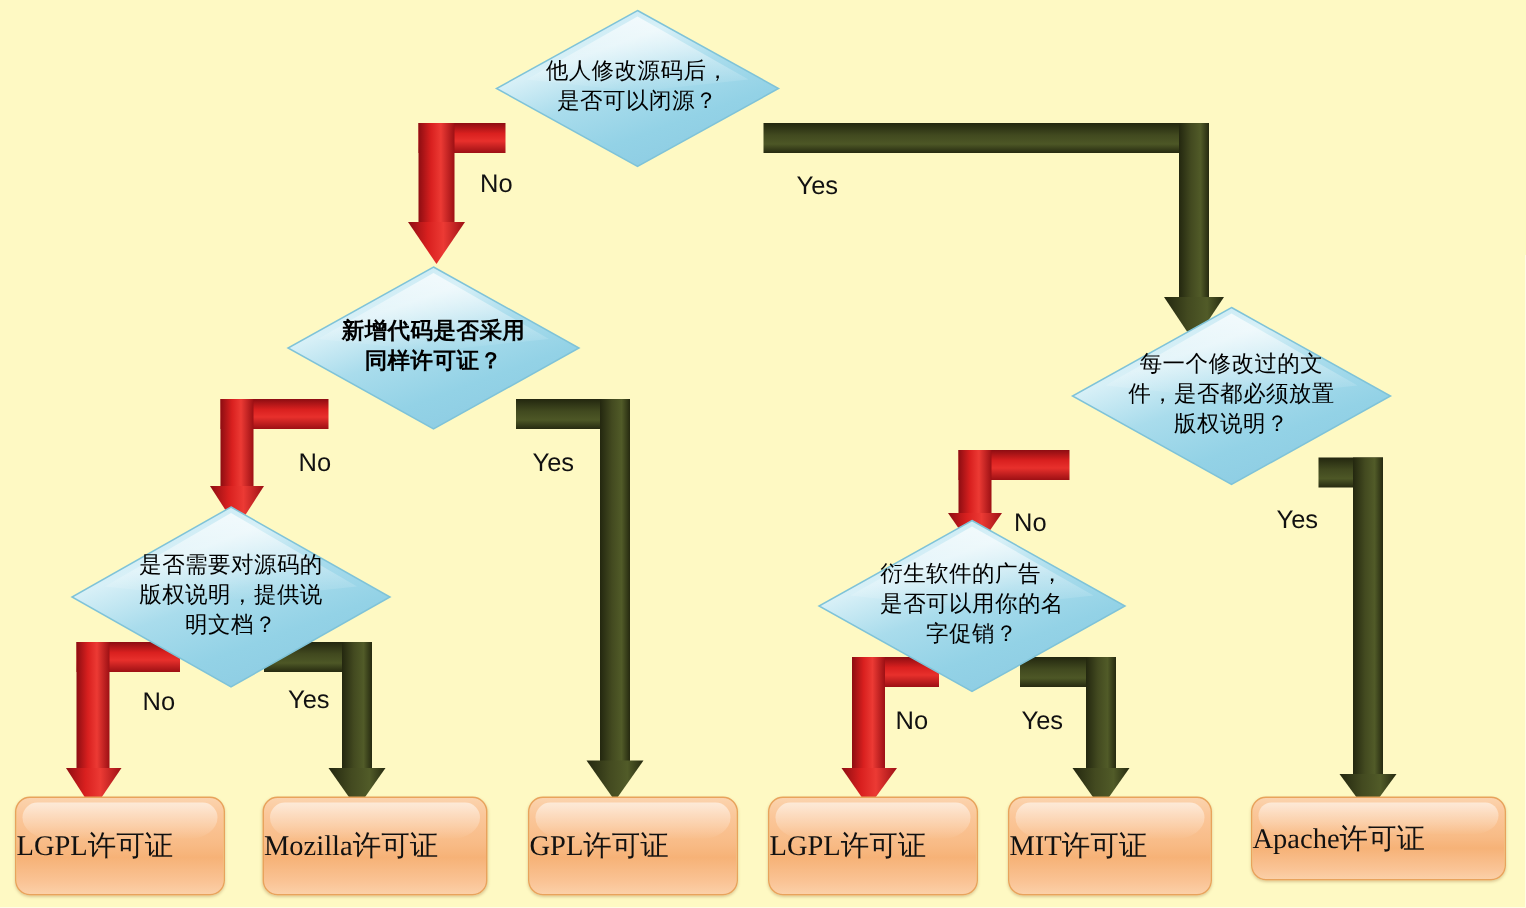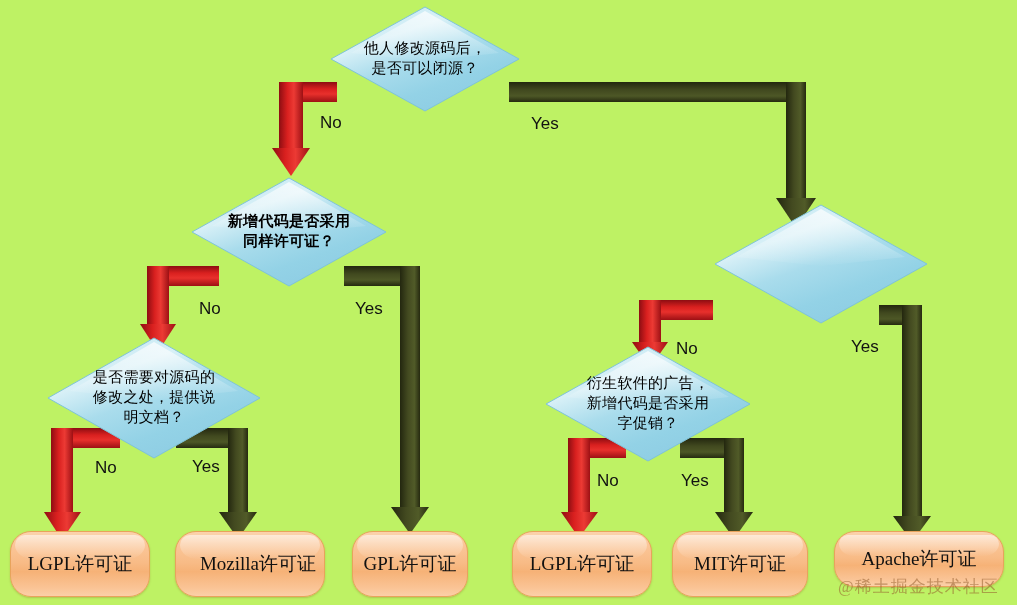--- a/index.html
+++ b/index.html
@@ -8,21 +8,21 @@
     padding: 0;
     background: #ffffff;
   }
   body {
     font-family: "Liberation Sans", "DejaVu Sans", sans-serif;
   }
   #canvas {
     position: relative;
     width: 1017px;
     height: 605px;
-    background: #bef264;
+    background: #fef9c3;
     overflow: hidden;
   }
   #flow-svg {
     position: absolute;
     left: 0;
     top: 0;
     width: 1017px;
     height: 605px;
   }
 
@@ -49,25 +49,25 @@
     letter-spacing: 0.3px;
     white-space: pre-line;
     font-family: "Liberation Serif", "DejaVu Serif", serif;
     padding: 0 6px;
   }
 
   
   .result-box {
     position: absolute;
     box-sizing: border-box;
-    border-radius: 21px;
+    border-radius: 10px;
     border: 1px solid #e8a35c;
     display: flex;
     align-items: center;
-    justify-content: center;
+    justify-content: flex-start;
     background:
       linear-gradient(to bottom,
         #fbd3ad 0%,
         #fbc79a 18%,
         #f8bb86 48%,
         #f6b277 62%,
         #fac496 88%,
         #fbd0a8 100%);
     box-shadow: 0 1px 2px rgba(140,90,40,0.30);
     font-size: 19px;
@@ -228,67 +228,69 @@
     </svg>
     <div class="dtext">新增代码是否采用
 同样许可证？</div>
   </div>
 
   <div class="diamond" style="left:713px; top:203px; width:216px; height:122px;">
     <svg class="dshape" viewBox="0 0 216 122" preserveAspectRatio="none" xmlns="http://www.w3.org/2000/svg">
       <path d="M108 2 L214 61 L108 120 L2 61 Z" fill="url(#diamondGrad)" stroke="#7fc3d8" stroke-width="1"></path>
       <path d="M108 6 L192 54 L108 63 L24 54 Z" fill="url(#diamondGloss)"></path>
     </svg>
+    <div class="dtext">每一个修改过的文
+件，是否都必须放置
+版权说明？</div>
   </div>
 
   <div class="diamond" style="left:46px; top:336px; width:216px; height:124px;">
     <svg class="dshape" viewBox="0 0 216 124" preserveAspectRatio="none" xmlns="http://www.w3.org/2000/svg">
       <path d="M108 2 L214 62 L108 122 L2 62 Z" fill="url(#diamondGrad)" stroke="#7fc3d8" stroke-width="1"></path>
       <path d="M108 6 L192 55 L108 64 L24 55 Z" fill="url(#diamondGloss)"></path>
     </svg>
     <div class="dtext">是否需要对源码的
-修改之处，提供说
+版权说明，提供说
 明文档？</div>
   </div>
 
   <div class="diamond" style="left:544px; top:345px; width:208px; height:118px;">
     <svg class="dshape" viewBox="0 0 208 118" preserveAspectRatio="none" xmlns="http://www.w3.org/2000/svg">
       <path d="M104 2 L206 59 L104 116 L2 59 Z" fill="url(#diamondGrad)" stroke="#7fc3d8" stroke-width="1"></path>
       <path d="M104 6 L185 52 L104 61 L23 52 Z" fill="url(#diamondGloss)"></path>
     </svg>
     <div class="dtext">衍生软件的广告，
-新增代码是否采用
+是否可以用你的名
 字促销？</div>
   </div>
 
   <div class="edge-label" style="left:320px; top:113px;">No</div>
   <div class="edge-label" style="left:531px; top:114px;">Yes</div>
   <div class="edge-label" style="left:199px; top:299px;">No</div>
   <div class="edge-label" style="left:355px; top:299px;">Yes</div>
   <div class="edge-label" style="left:676px; top:339px;">No</div>
   <div class="edge-label" style="left:851px; top:337px;">Yes</div>
   <div class="edge-label" style="left:95px; top:458px;">No</div>
   <div class="edge-label" style="left:192px; top:457px;">Yes</div>
   <div class="edge-label" style="left:597px; top:471px;">No</div>
   <div class="edge-label" style="left:681px; top:471px;">Yes</div>
 
   <div class="result-box" style="left:10px; top:531px; width:140px; height:66px;">
     <span class="rlabel">LGPL许可证</span>
   </div>
-  <div class="result-box" style="left:175px; top:531px; width:150px; height:66px;padding-left:16px;">
+  <div class="result-box" style="left:175px; top:531px; width:150px; height:66px;">
     <span class="rlabel">Mozilla许可证</span>
   </div>
-  <div class="result-box" style="left:352px; top:531px; width:116px; height:66px;">
+  <div class="result-box" style="left:352px; top:531px; width:140px; height:66px;">
     <span class="rlabel">GPL许可证</span>
   </div>
   <div class="result-box" style="left:512px; top:531px; width:140px; height:66px;">
     <span class="rlabel">LGPL许可证</span>
   </div>
   <div class="result-box" style="left:672px; top:531px; width:136px; height:66px;">
     <span class="rlabel">MIT许可证</span>
   </div>
   <div class="result-box" style="left:834px; top:531px; width:170px; height:56px;">
     <span class="rlabel">Apache许可证</span>
   </div>
 
-  <div class="watermark" style="left:838px; top:575px;">@稀土掘金技术社区</div>
 
 </div>
 
 </body></html>

